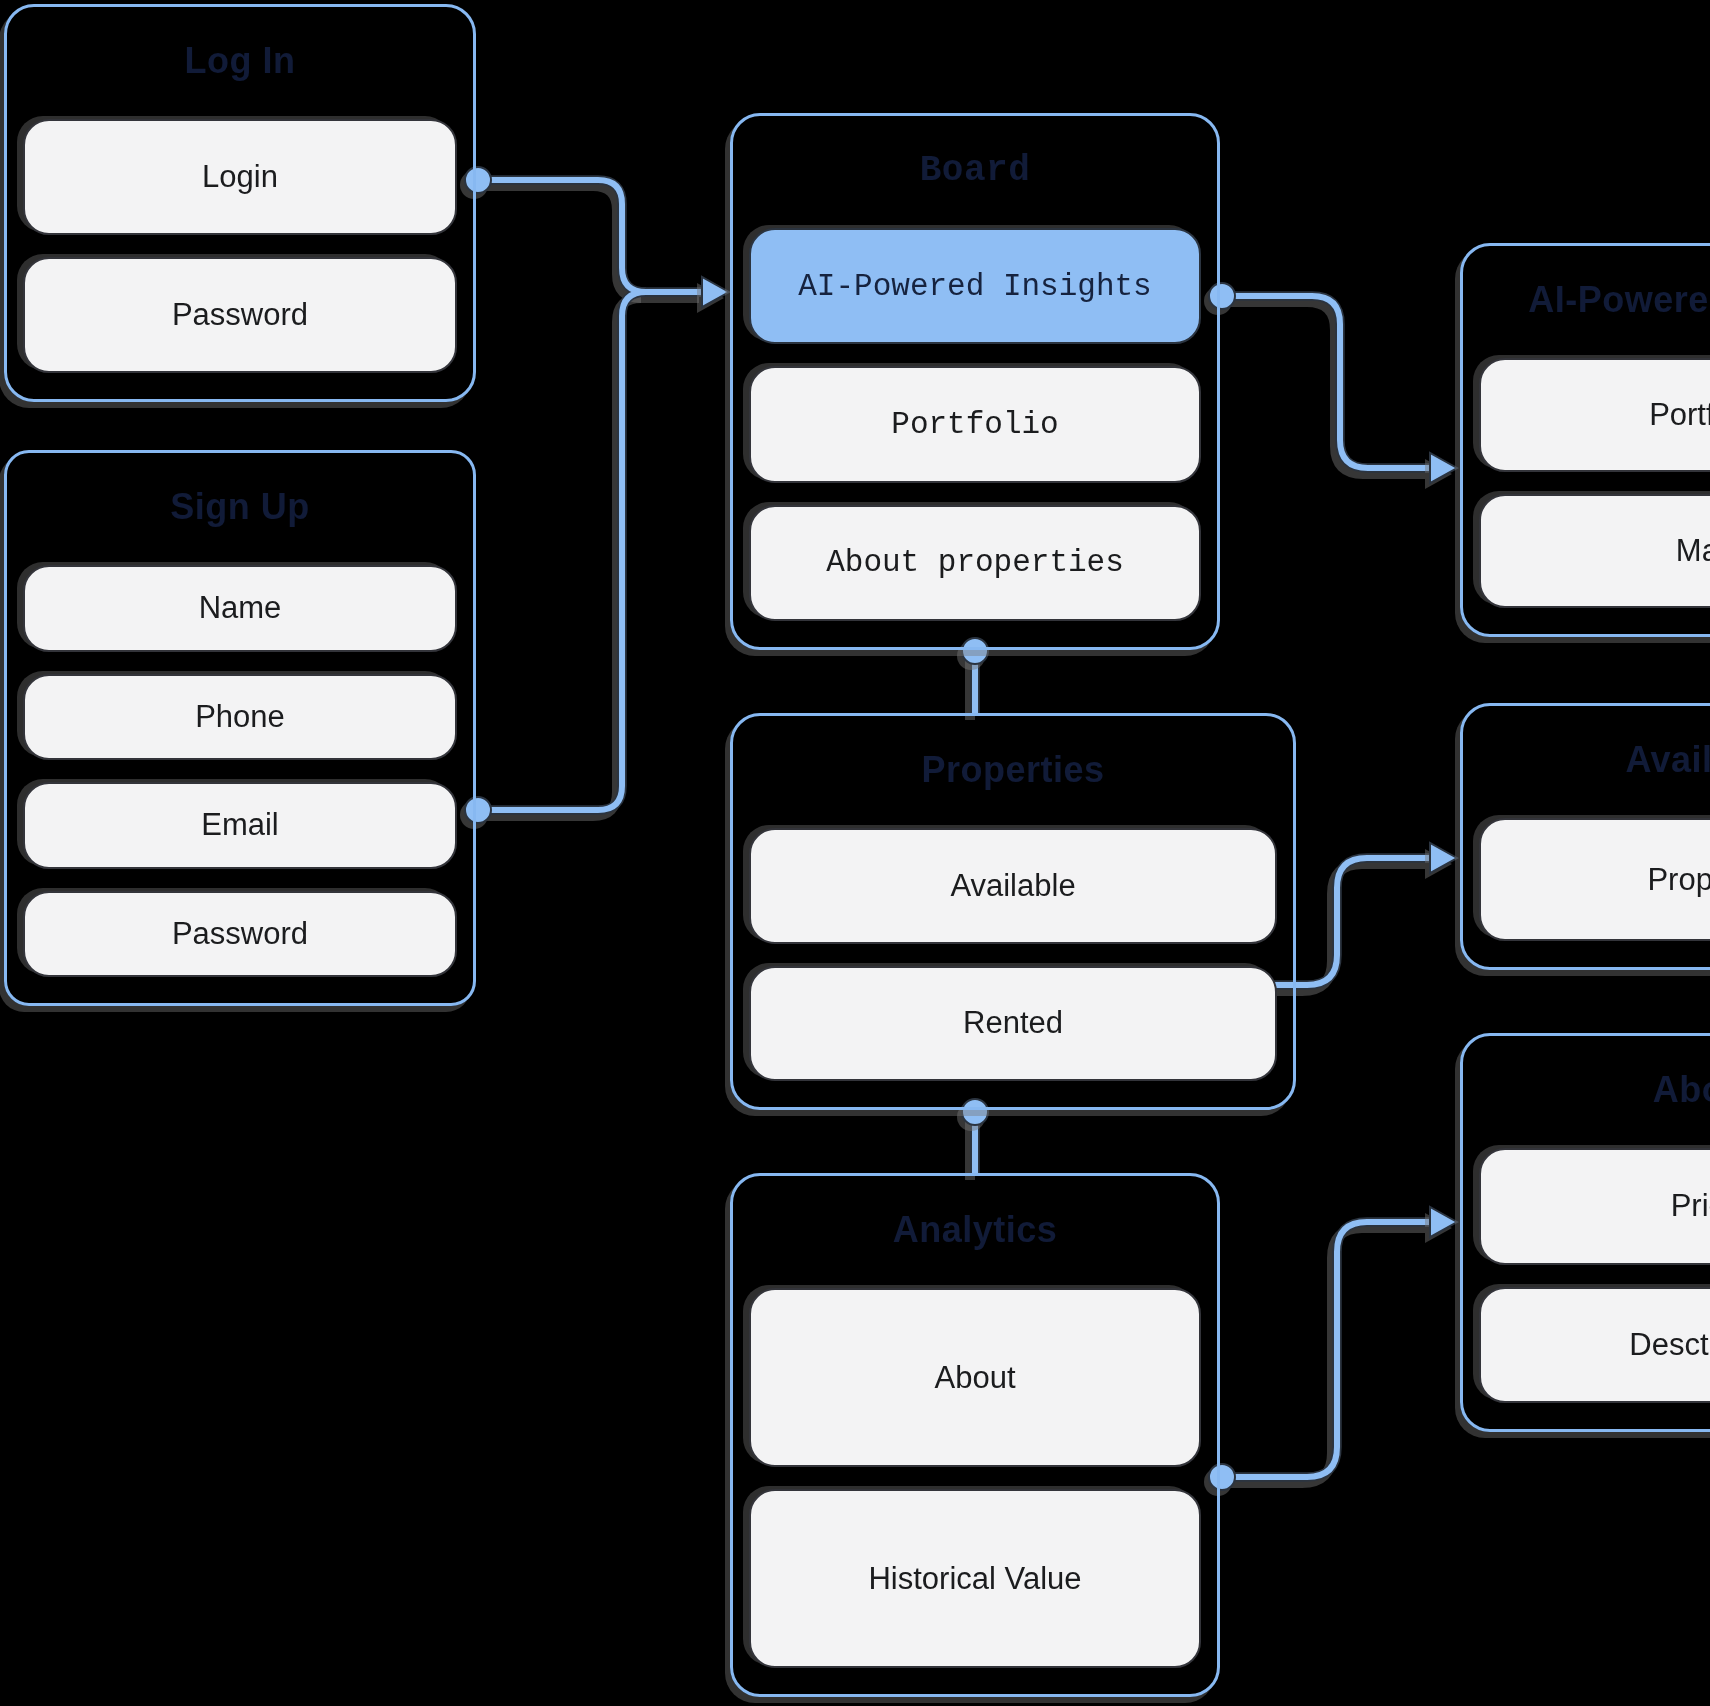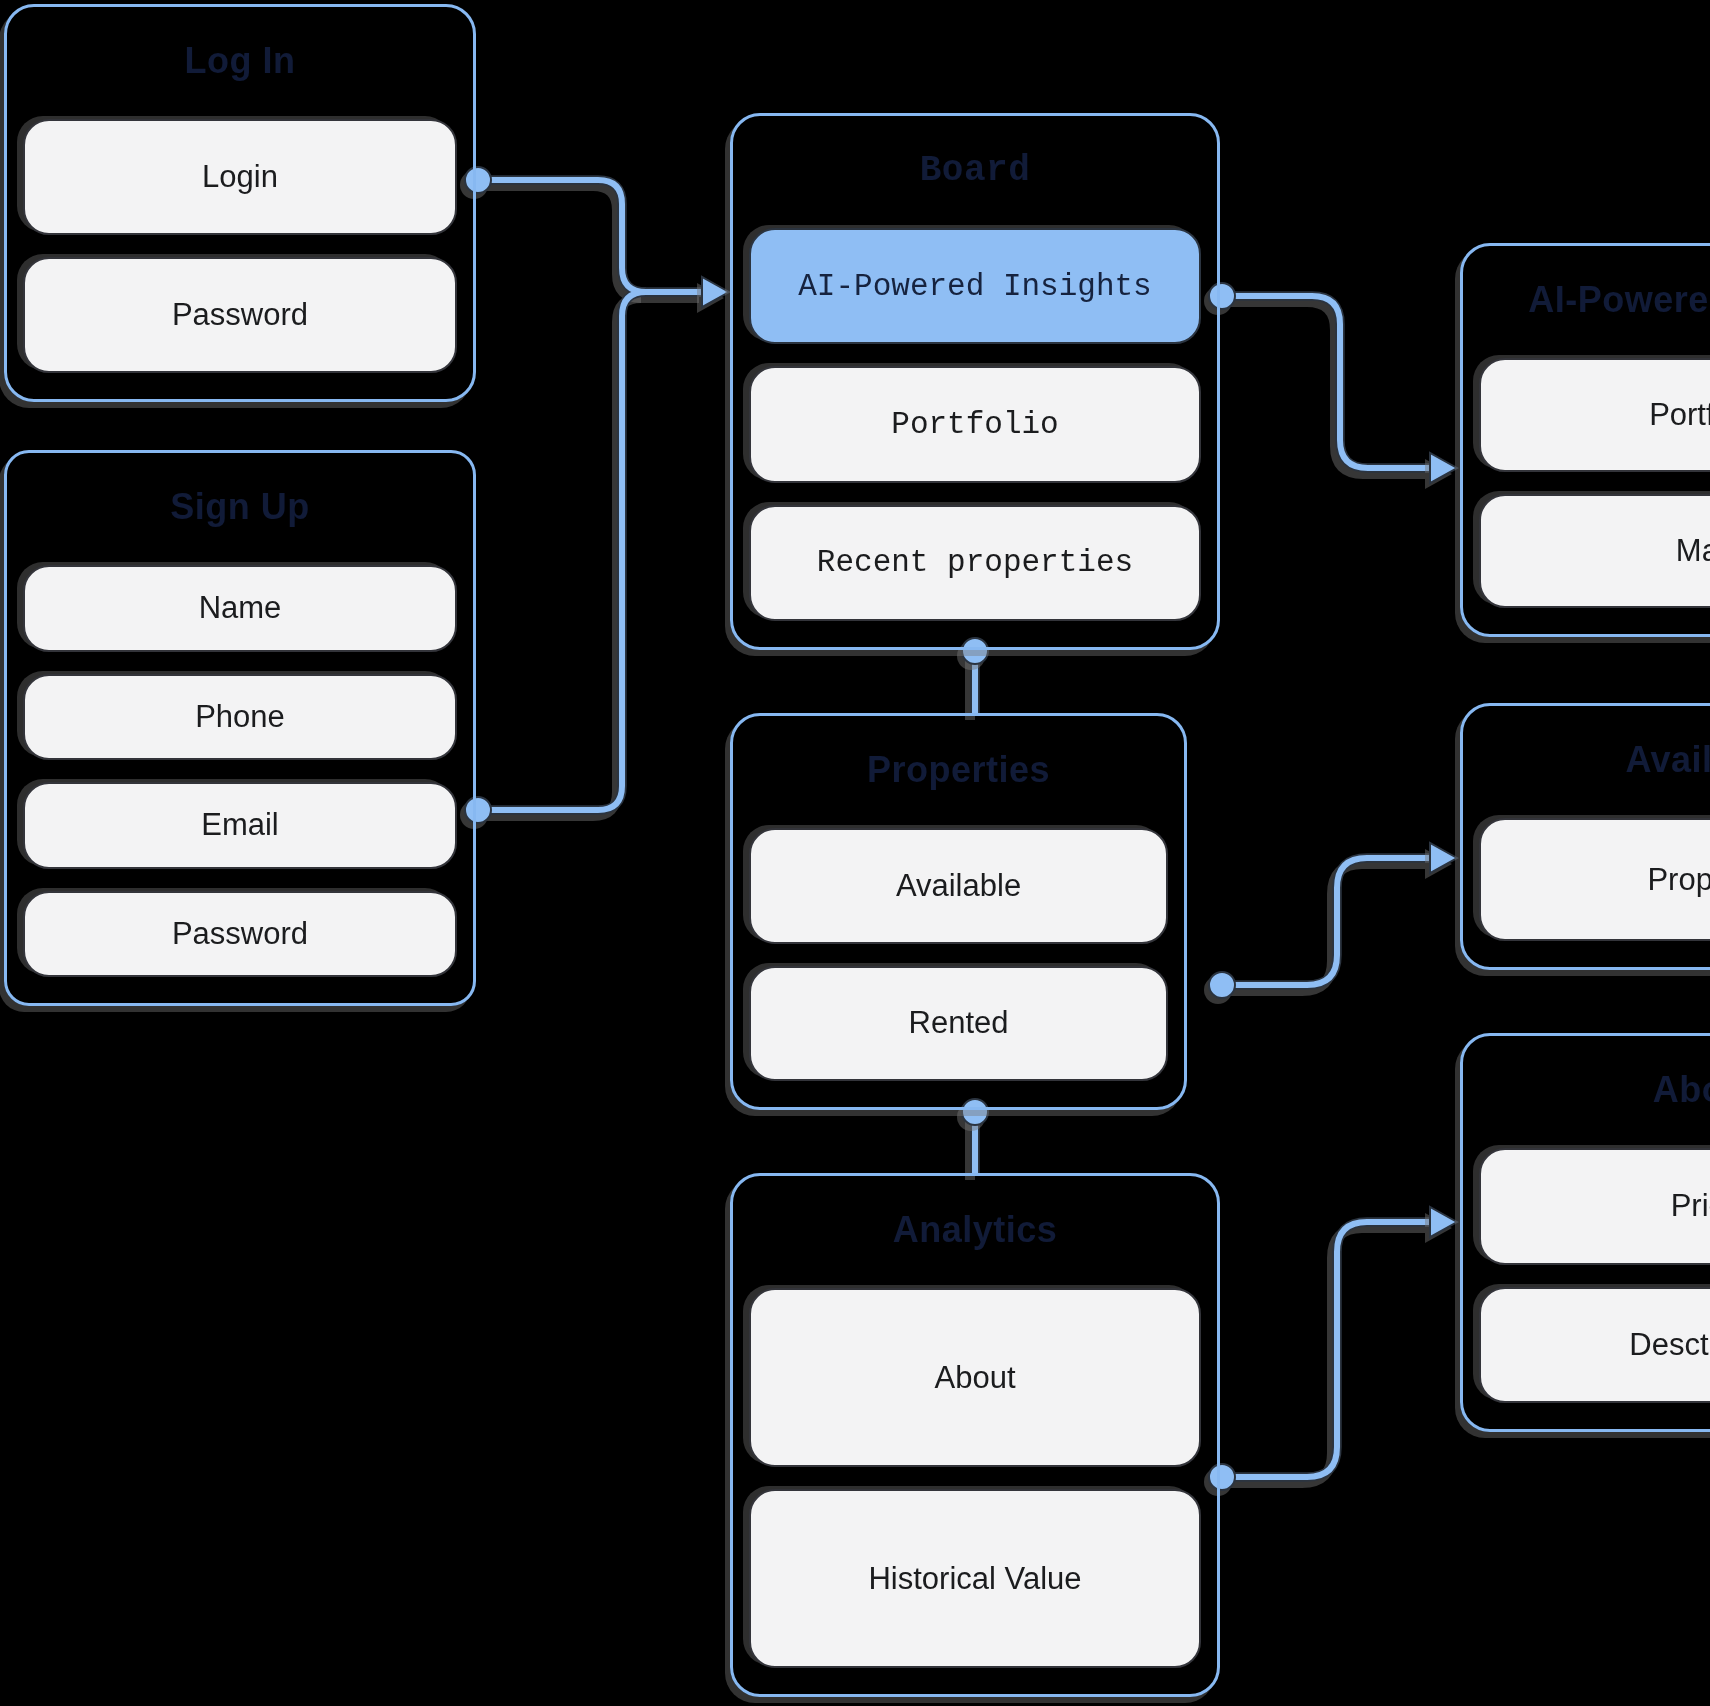--- a/index.html
+++ b/index.html
@@ -96,24 +96,24 @@
         <div class="node-button">Phone</div>
         <div class="node-button">Email</div>
         <div class="node-button">Password</div>
       </div>
     </div>
     <div class="node" style="left: 730px; top: 113px; width: 490px; height: 537px; font-family: Liberation Mono, monospace;">
       <div class="node-title">Board</div>
       <div class="node-buttons">
         <div class="node-button highlighted">AI-Powered Insights</div>
         <div class="node-button">Portfolio</div>
-        <div class="node-button">Recent properties</div>
+        <div class="node-button">About properties</div>
       </div>
     </div>
-    <div class="node" style="left: 730px; top: 713px; width: 457px; height: 397px;">
+    <div class="node" style="left: 730px; top: 713px; width: 566px; height: 397px;">
       <div class="node-title">Properties</div>
       <div class="node-buttons">
         <div class="node-button">Available</div>
         <div class="node-button">Rented</div>
       </div>
     </div>
     <div class="node" style="left: 730px; top: 1173px; width: 490px; height: 524px;">
       <div class="node-title">Analytics</div>
       <div class="node-buttons">
         <div class="node-button">About</div>

